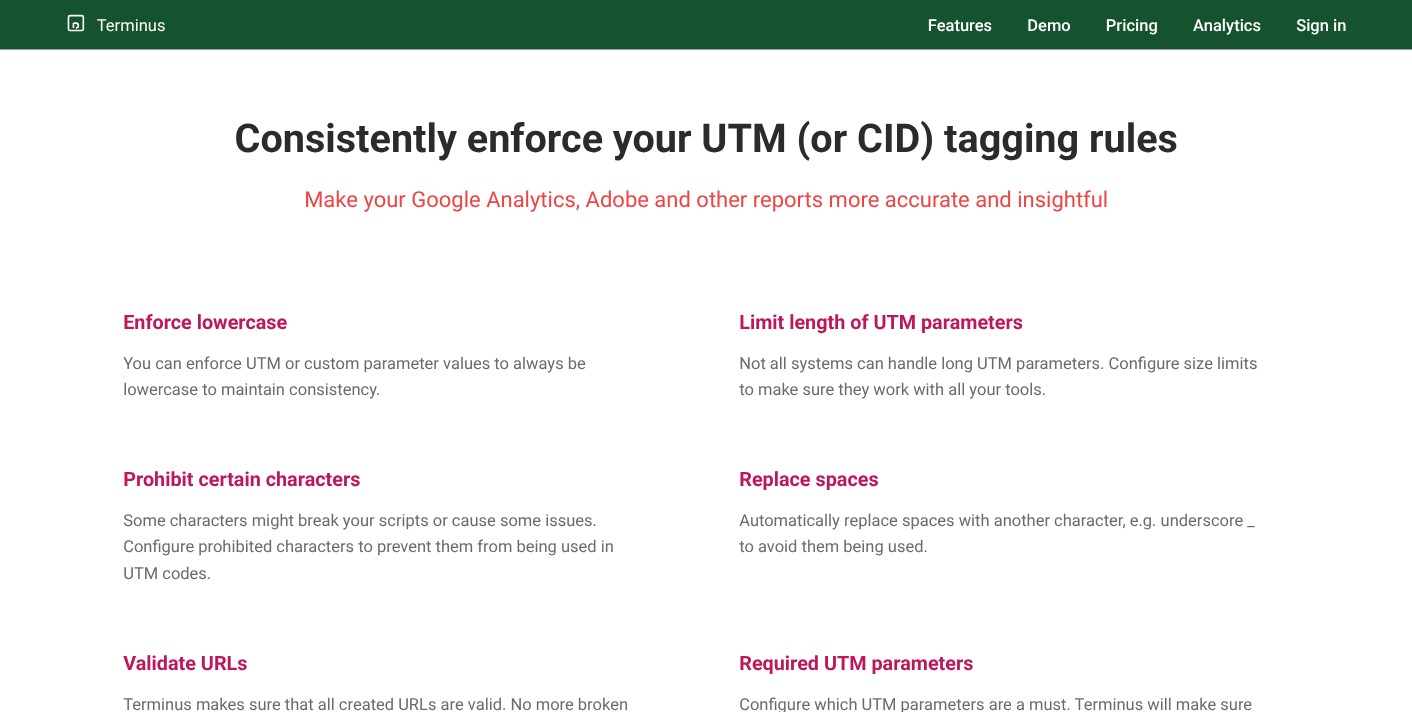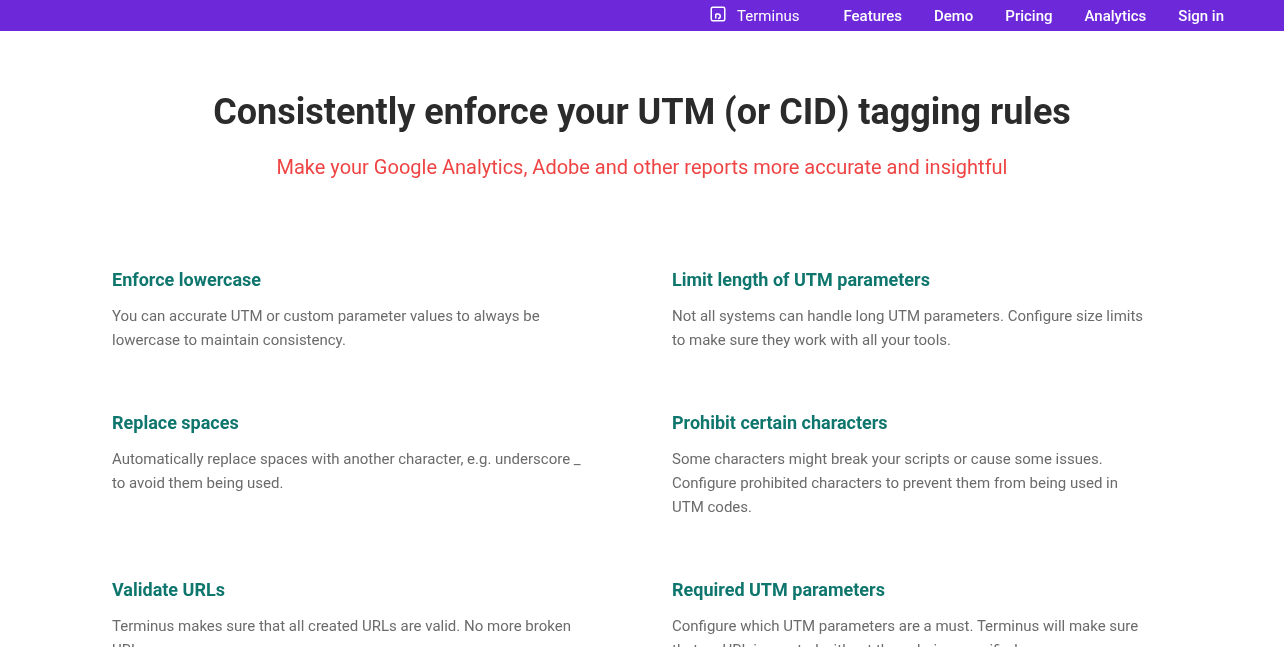--- a/index.html
+++ b/index.html
@@ -2,25 +2,25 @@
 <html><head>
 <meta charset="utf-8">
 <style>
   * { margin: 0; padding: 0; box-sizing: border-box; }
   body {
     font-family: -apple-system, BlinkMacSystemFont, "Segoe UI", Roboto, "Helvetica Neue", Arial, sans-serif;
     color: #333;
     background: #fff;
   }
   .navbar {
-    background: #6d28d9;
-    height: 31px;
+    background: #14532d;
+    height: 45px;
     display: flex;
     align-items: center;
-    justify-content: flex-end;
+    justify-content: space-between;
     padding: 0 60px;
     color: #fff;
   }
   .brand {
     display: flex;
     align-items: center;
     gap: 10px;
     font-size: 15px;
     font-weight: 400;
   }
@@ -58,21 +58,21 @@
     margin: 50px auto 0;
     padding: 0 60px;
     display: grid;
     grid-template-columns: 1fr 1fr;
     column-gap: 60px;
     row-gap: 60px;
   }
   .feature h3 {
     font-size: 18px;
     font-weight: 700;
-    color: #0f766e;
+    color: #be185d;
     margin-bottom: 14px;
   }
   .feature p {
     font-size: 15px;
     color: #6b6b6b;
     line-height: 1.6;
     max-width: 480px;
   }
 </style>
 </head>
@@ -99,33 +99,33 @@
 </nav>
 
 <section class="hero">
   <h1>Consistently enforce your UTM (or CID) tagging rules</h1>
   <p>Make your Google Analytics, Adobe and other reports more accurate and insightful</p>
 </section>
 
 <section class="features">
   <div class="feature">
     <h3>Enforce lowercase</h3>
-    <p>You can accurate UTM or custom parameter values to always be lowercase to maintain consistency.</p>
+    <p>You can enforce UTM or custom parameter values to always be lowercase to maintain consistency.</p>
   </div>
   <div class="feature">
     <h3>Limit length of UTM parameters</h3>
     <p>Not all systems can handle long UTM parameters. Configure size limits to make sure they work with all your tools.</p>
   </div>
   <div class="feature">
+    <h3>Prohibit certain characters</h3>
+    <p>Some characters might break your scripts or cause some issues. Configure prohibited characters to prevent them from being used in UTM codes.</p>
+  </div>
+  <div class="feature">
     <h3>Replace spaces</h3>
     <p>Automatically replace spaces with another character, e.g. underscore _ to avoid them being used.</p>
-  </div>
-  <div class="feature">
-    <h3>Prohibit certain characters</h3>
-    <p>Some characters might break your scripts or cause some issues. Configure prohibited characters to prevent them from being used in UTM codes.</p>
   </div>
   <div class="feature">
     <h3>Validate URLs</h3>
     <p>Terminus makes sure that all created URLs are valid. No more broken URLs.</p>
   </div>
   <div class="feature">
     <h3>Required UTM parameters</h3>
     <p>Configure which UTM parameters are a must. Terminus will make sure that no URL is created without those being specified.</p>
   </div>
 </section>

